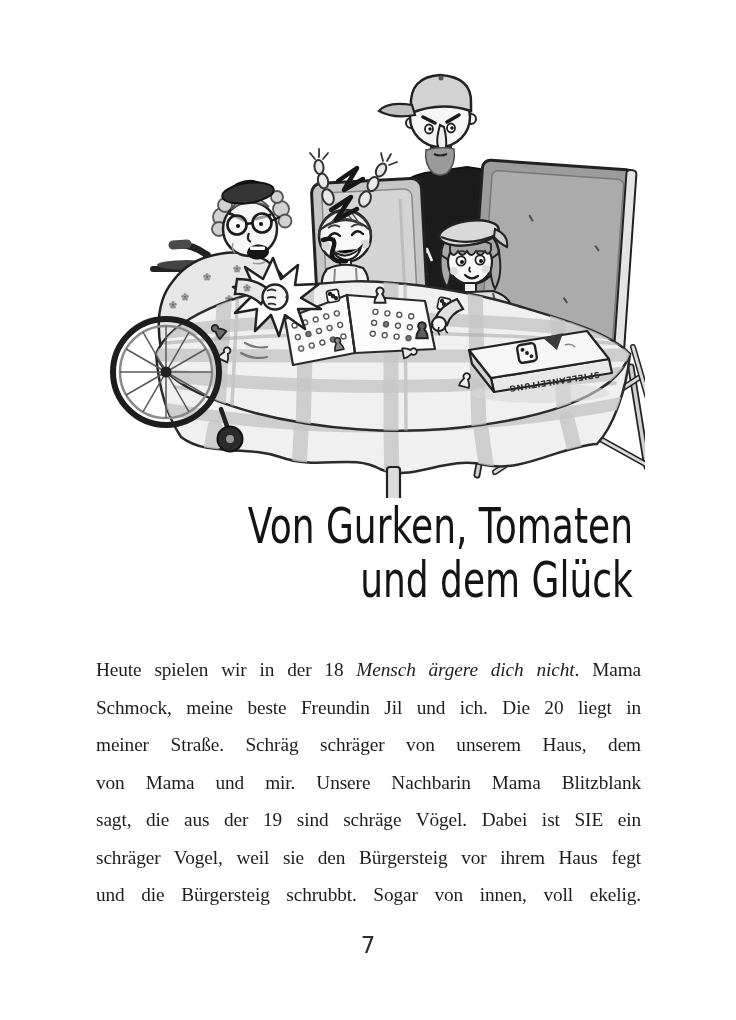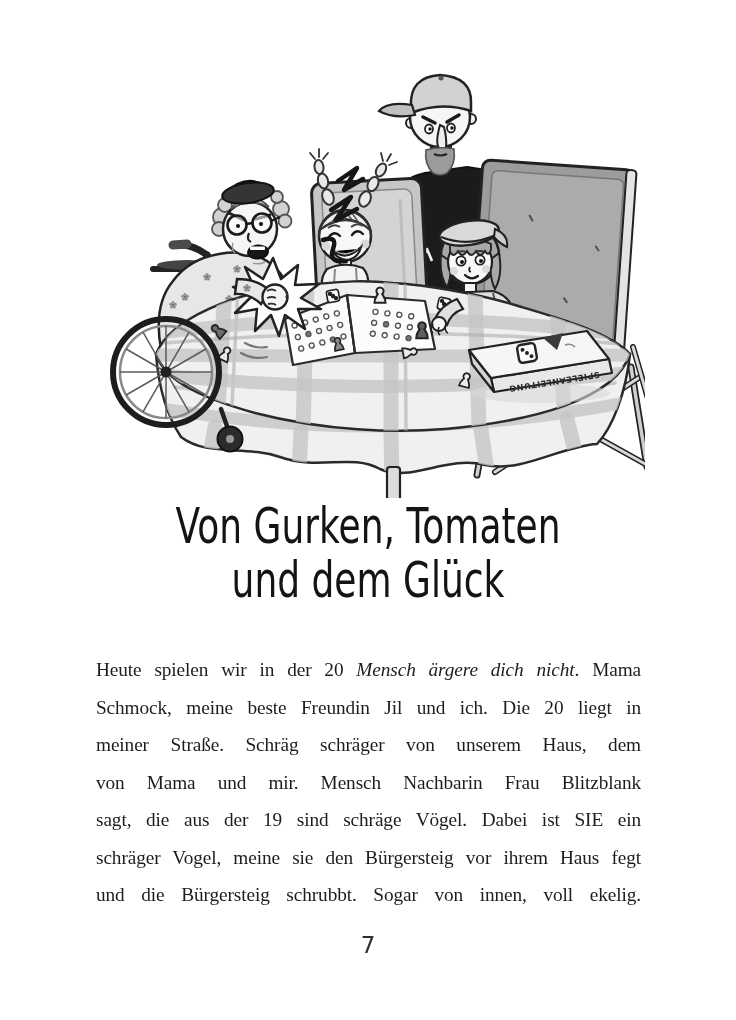--- a/index.html
+++ b/index.html
@@ -1,20 +1,20 @@
 <!DOCTYPE html>
 <html><head>
 <meta charset="utf-8">
 <style>
   html,body{margin:0;padding:0;background:#ffffff;}
   .page{position:relative;width:736px;height:1020px;background:#ffffff;overflow:hidden;
         font-family:"Liberation Serif",serif;color:#1d1d1d;}
   .illustration{position:absolute;left:95px;top:46px;width:550px;height:452px;}
   .illustration svg{display:block;width:100%;height:100%;}
-  .chapter-title{position:absolute;left:0;top:499px;width:736px;margin:0;text-align:center;
+  .chapter-title{position:absolute;left:0;top:499px;width:736px;margin:0;text-align:right;
         font-family:"DejaVu Sans",sans-serif;font-weight:400;font-size:50px;line-height:54px;color:#141414;}
   .title-line{transform:scaleX(0.72);transform-origin:50% 50%;white-space:nowrap;}
   .bodytext{position:absolute;left:96px;top:651px;width:545px;font-size:19.3px;line-height:37.5px;
         letter-spacing:-0.1px;color:#1d1d1d;}
   .bodyline{text-align:justify;text-align-last:justify;height:37.5px;overflow:hidden;}
   .bodyline i{font-style:italic;}
   .pagenum{position:absolute;left:0;top:932px;width:736px;text-align:center;
         font-family:"DejaVu Sans",sans-serif;font-size:23px;color:#2e2e2e;}
 </style>
 </head>
@@ -339,24 +339,24 @@
       </g>
     </svg>
   </div>
 
   <h1 class="chapter-title">
     <div class="title-line">Von Gurken, Tomaten</div>
     <div class="title-line">und dem Glück</div>
   </h1>
 
   <div class="bodytext">
-    <div class="bodyline"><span>Heute spielen wir in der 20 </span><i>Mensch ärgere dich nicht</i><span>. Mama</span></div>
+    <div class="bodyline"><span>Heute spielen wir in der 18 </span><i>Mensch ärgere dich nicht</i><span>. Mama</span></div>
     <div class="bodyline">Schmock, meine beste Freundin Jil und ich. Die 20 liegt in</div>
     <div class="bodyline">meiner Straße. Schräg schräger von unserem Haus, dem</div>
-    <div class="bodyline">von Mama und mir. Mensch Nachbarin Frau Blitzblank</div>
+    <div class="bodyline">von Mama und mir. Unsere Nachbarin Mama Blitzblank</div>
     <div class="bodyline">sagt, die aus der 19 sind schräge Vögel. Dabei ist SIE ein</div>
-    <div class="bodyline">schräger Vogel, meine sie den Bürgersteig vor ihrem Haus fegt</div>
+    <div class="bodyline">schräger Vogel, weil sie den Bürgersteig vor ihrem Haus fegt</div>
     <div class="bodyline">und die Bürgersteig schrubbt. Sogar von innen, voll ekelig.</div>
   </div>
 
   <div class="pagenum">7</div>
 
 </div>
 
 </body></html>

